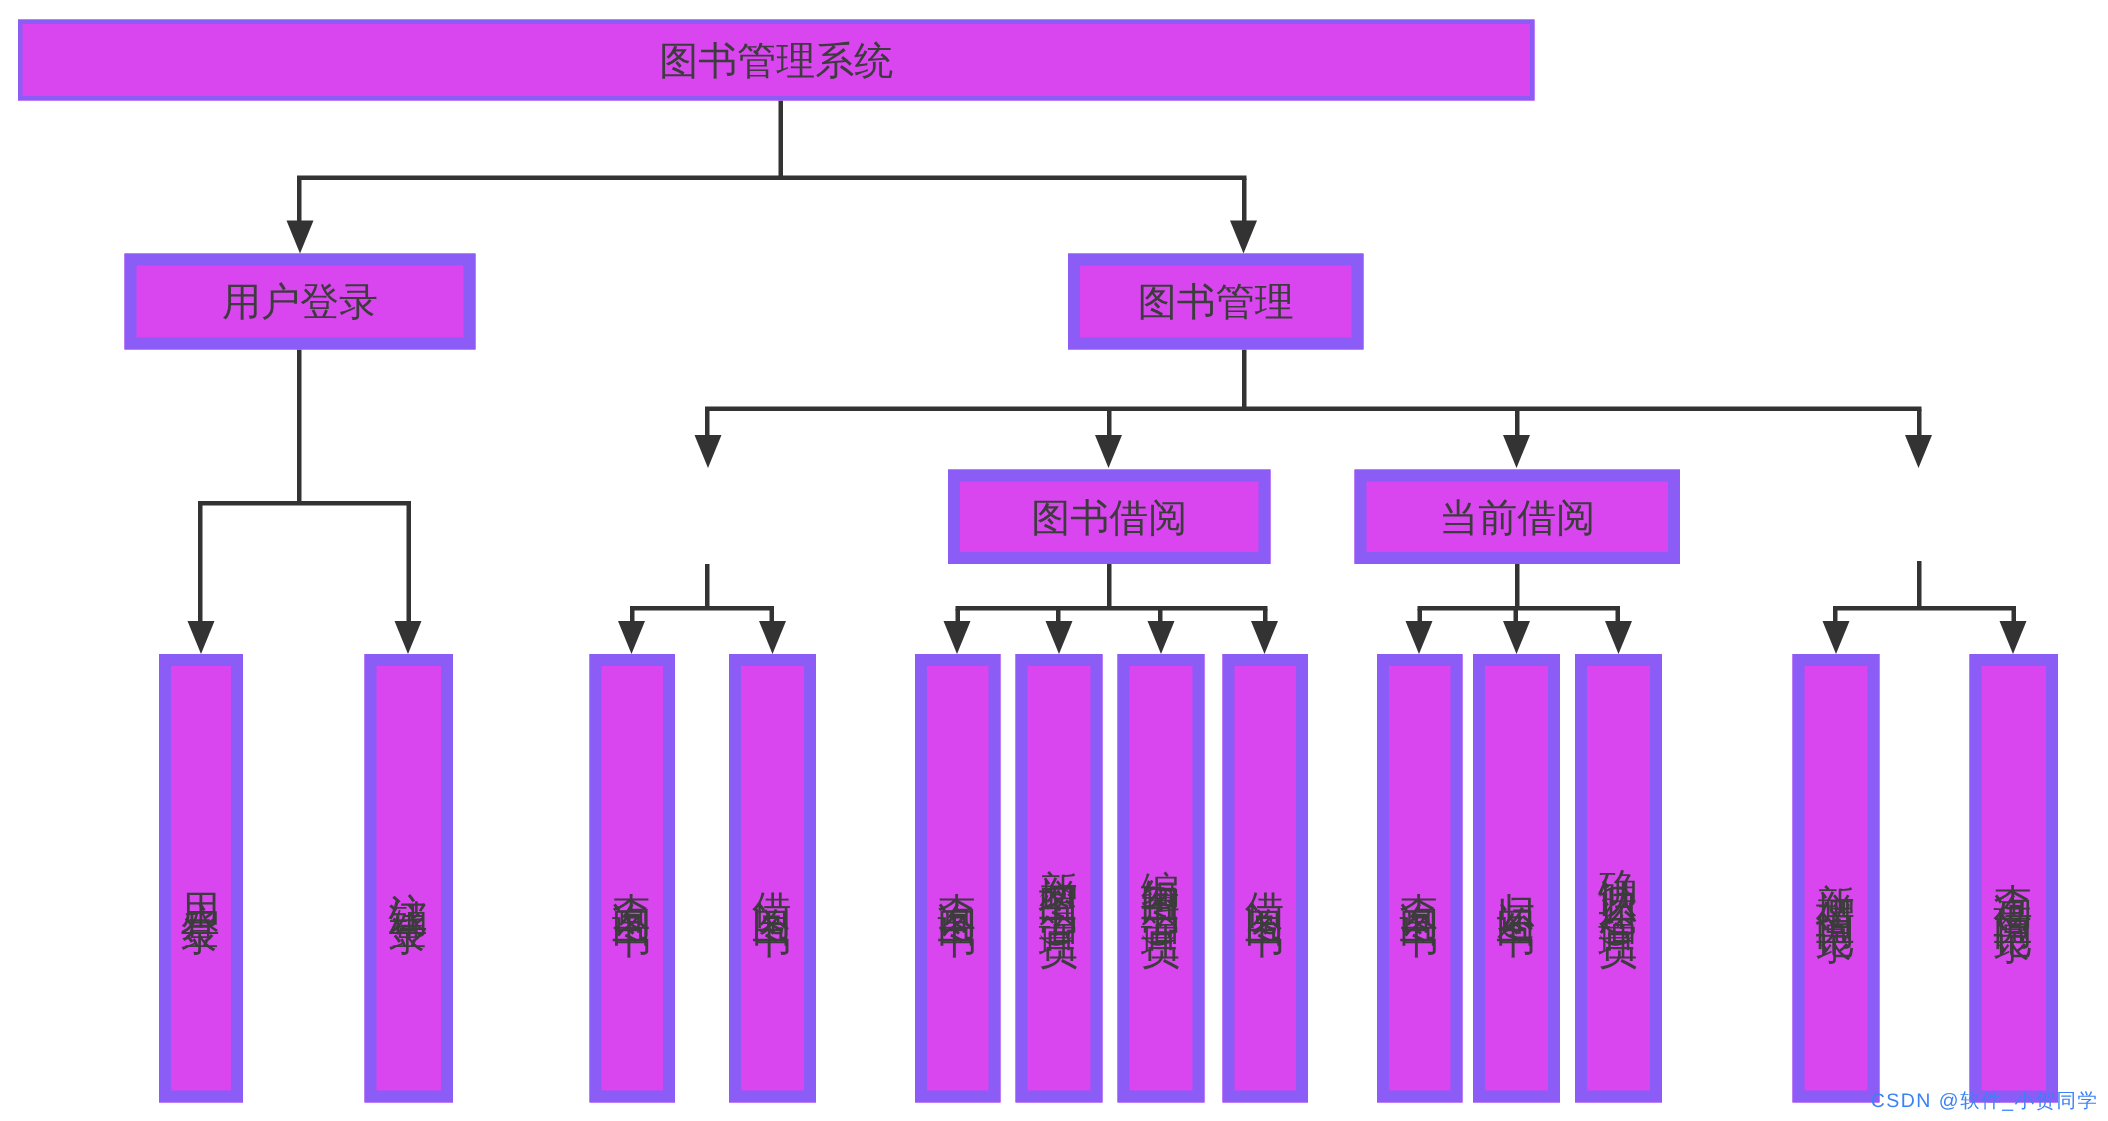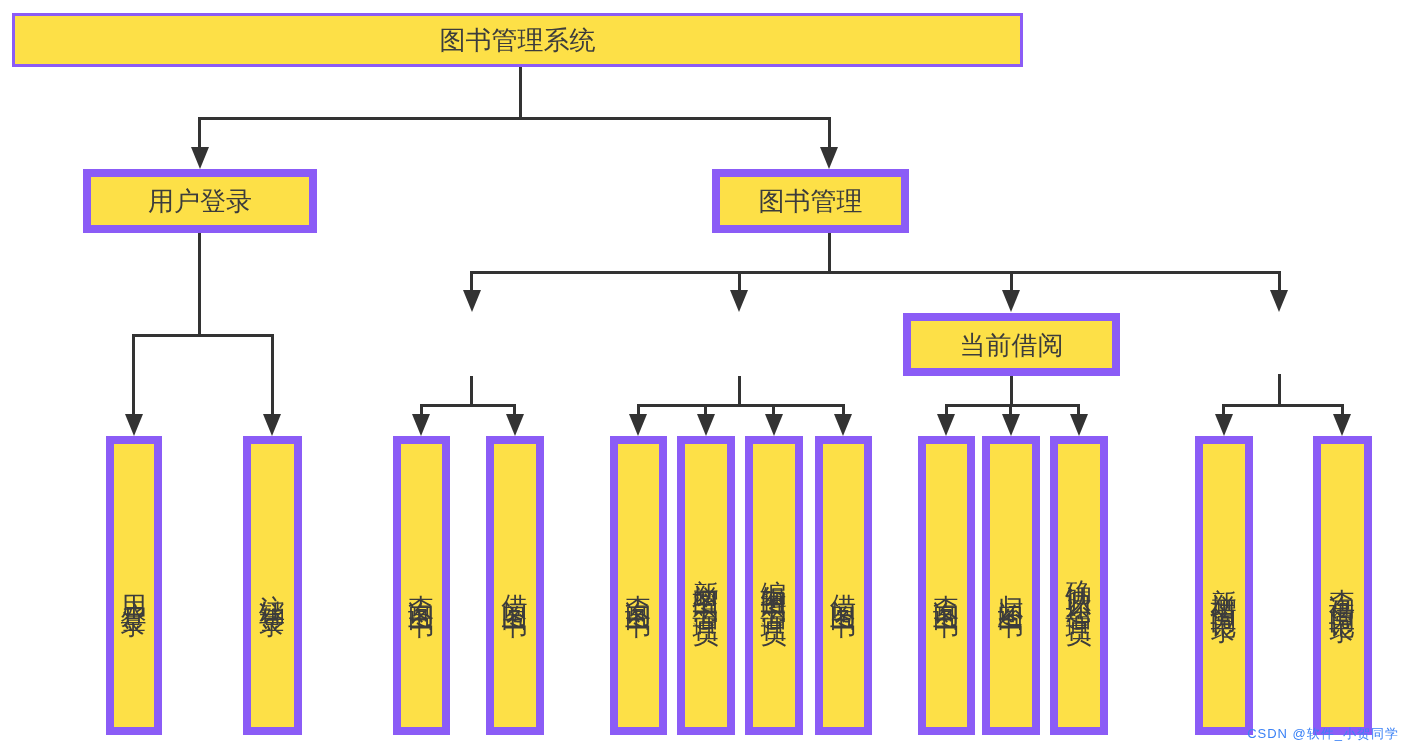--- a/index.html
+++ b/index.html
@@ -6,21 +6,21 @@
   .canvas{
     position:relative;
     width:1405px;height:747px;
     background:#ffffff;
     font-family:"Liberation Sans","DejaVu Sans",sans-serif;
     overflow:hidden;
   }
   .node{
     position:absolute;
     box-sizing:border-box;
-    background:#fde047;
+    background:#d946ef;
     border:8px solid #8b5cf6;
     display:flex;align-items:center;justify-content:center;
     color:#3c3c3c;
     font-size:26px;
     line-height:1;
     white-space:nowrap;
   }
   .node.root{border-width:3px;}
   .vtext{
     writing-mode:vertical-rl;
@@ -111,20 +111,23 @@
     <span>图书管理系统</span>
   </div>
 
   <div class="node" style="left:83px;top:169px;width:234px;height:64px">
     <span>用户登录</span>
   </div>
   <div class="node" style="left:712px;top:169px;width:197px;height:64px">
     <span>图书管理</span>
   </div>
 
+  <div class="node" style="left:632px;top:313px;width:215px;height:63px">
+    <span>图书借阅</span>
+  </div>
   <div class="node" style="left:903px;top:313px;width:217px;height:63px">
     <span>当前借阅</span>
   </div>
 
   <div class="node" style="left:106px;top:436px;width:56px;height:299px">
     <span class="vtext">用户登录</span>
   </div>
   <div class="node" style="left:243px;top:436px;width:59px;height:299px">
     <span class="vtext">注销登录</span>
   </div>

